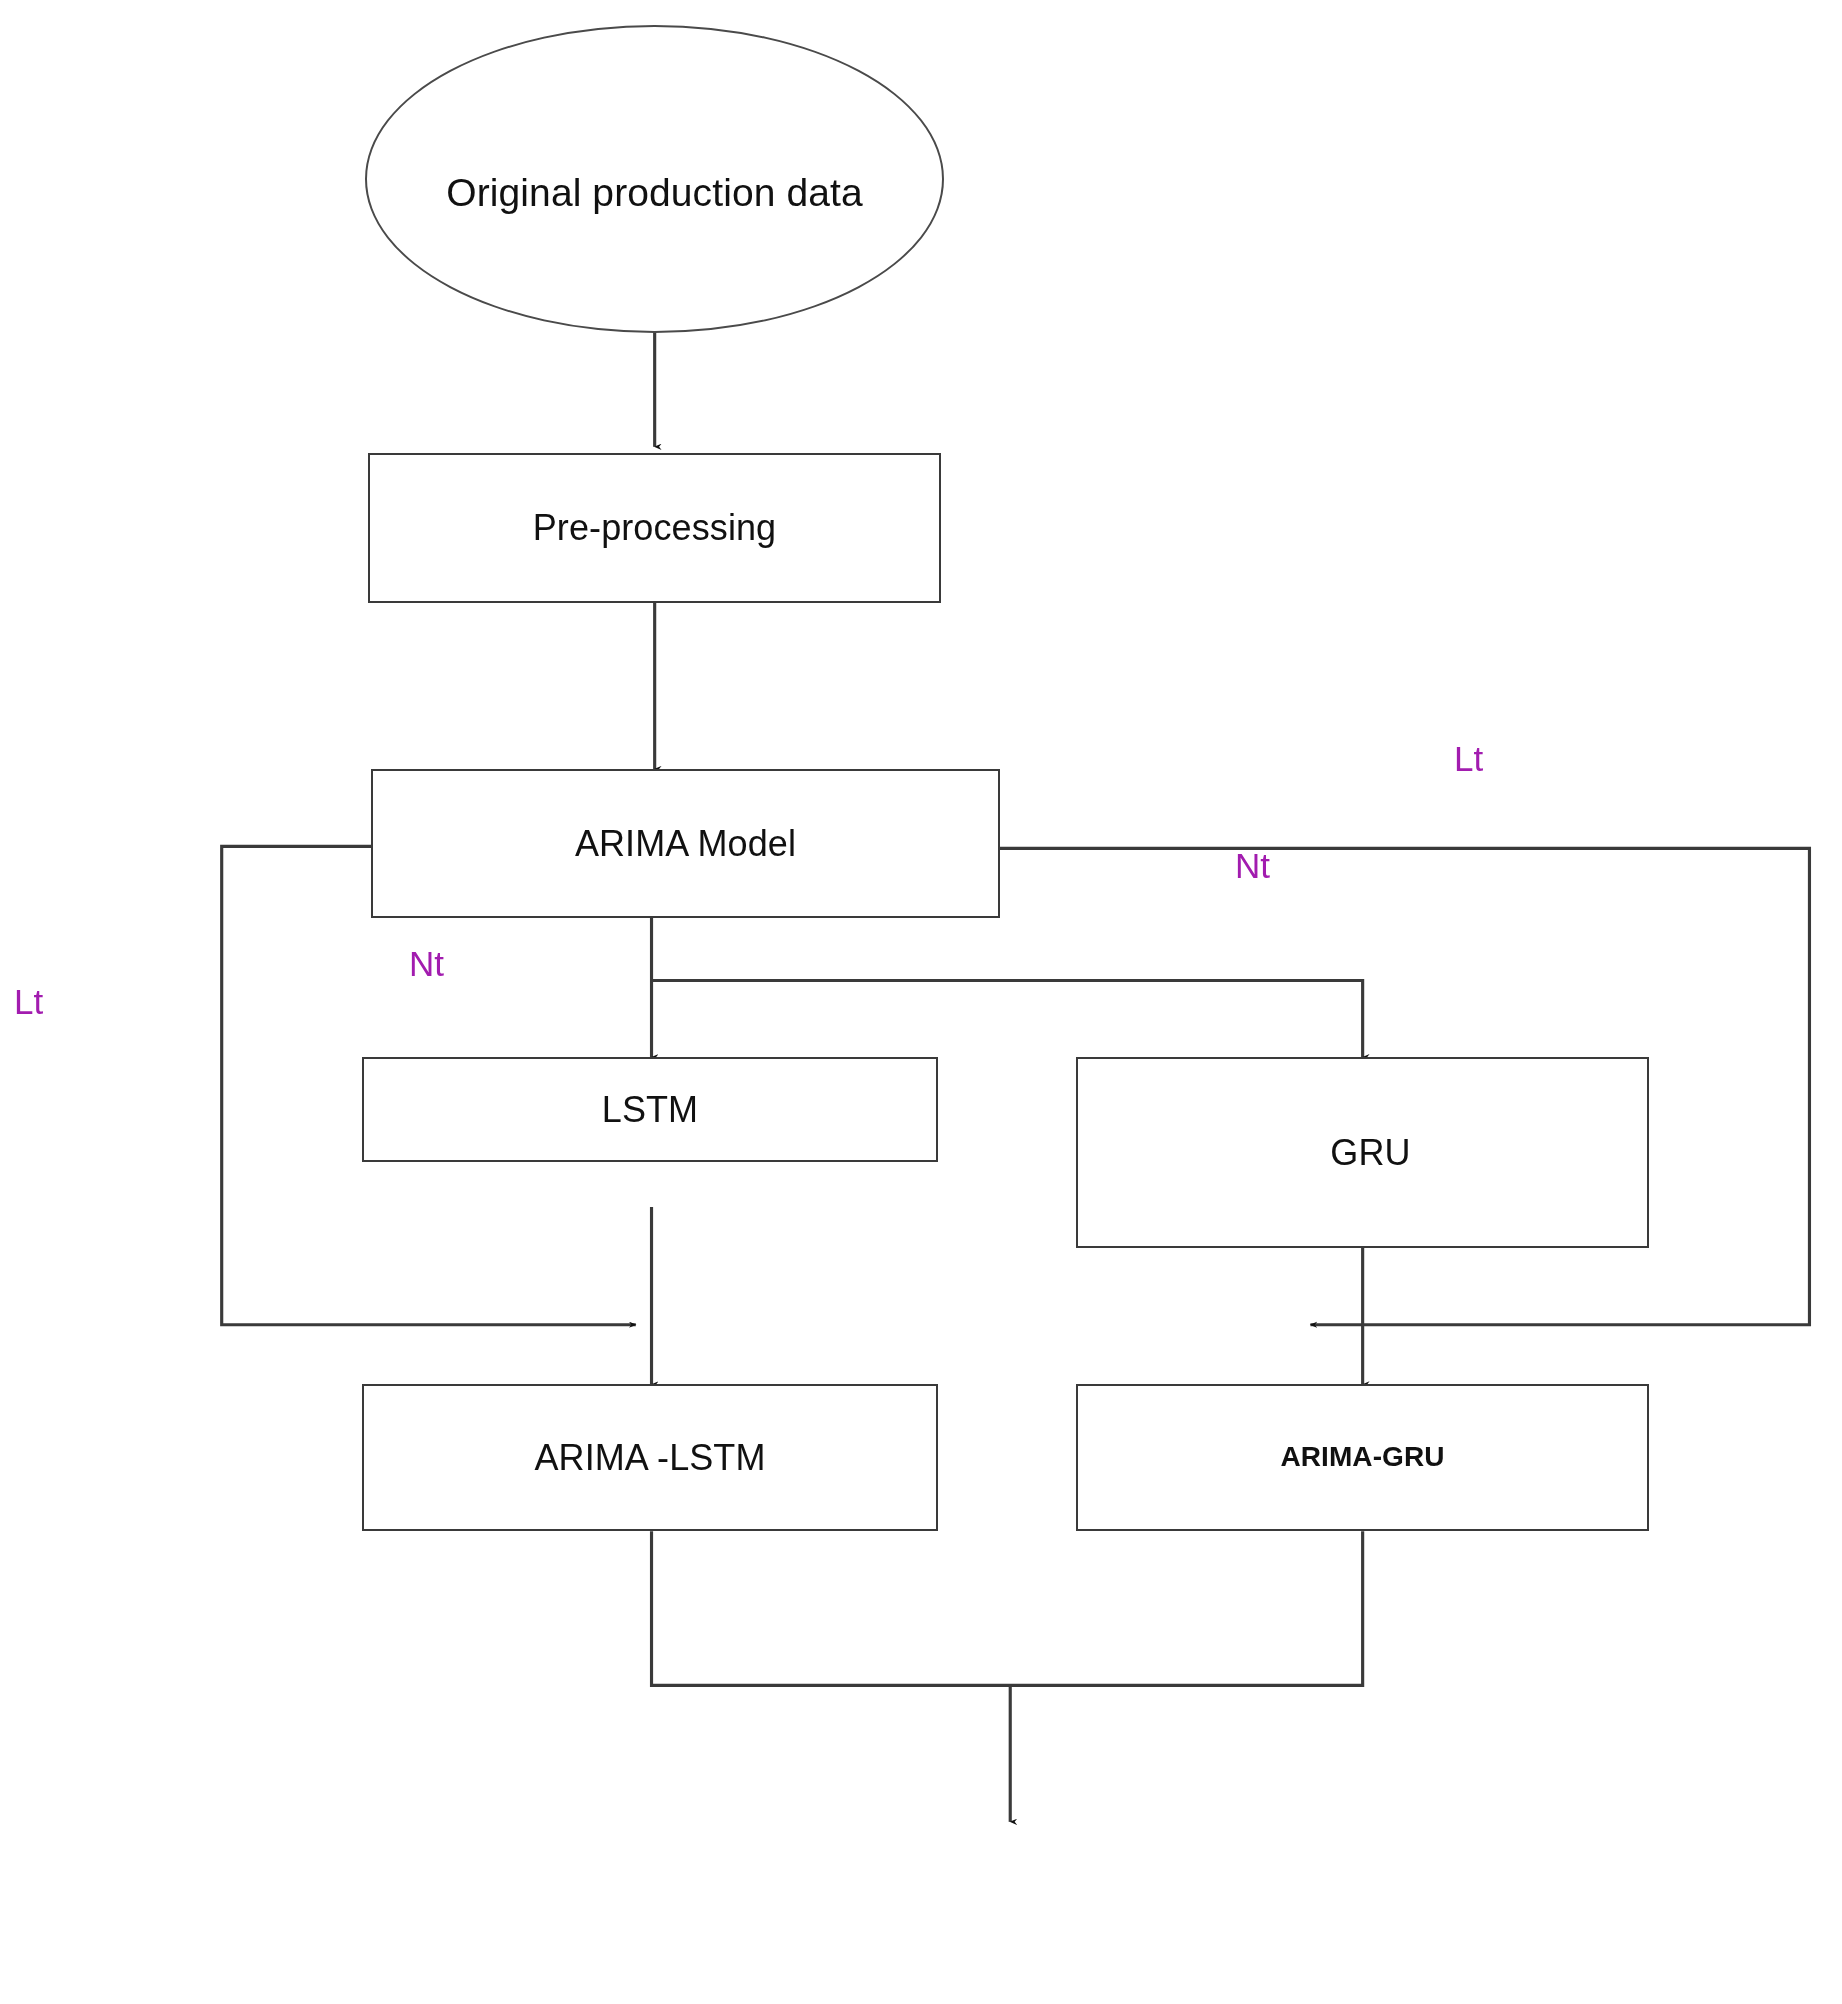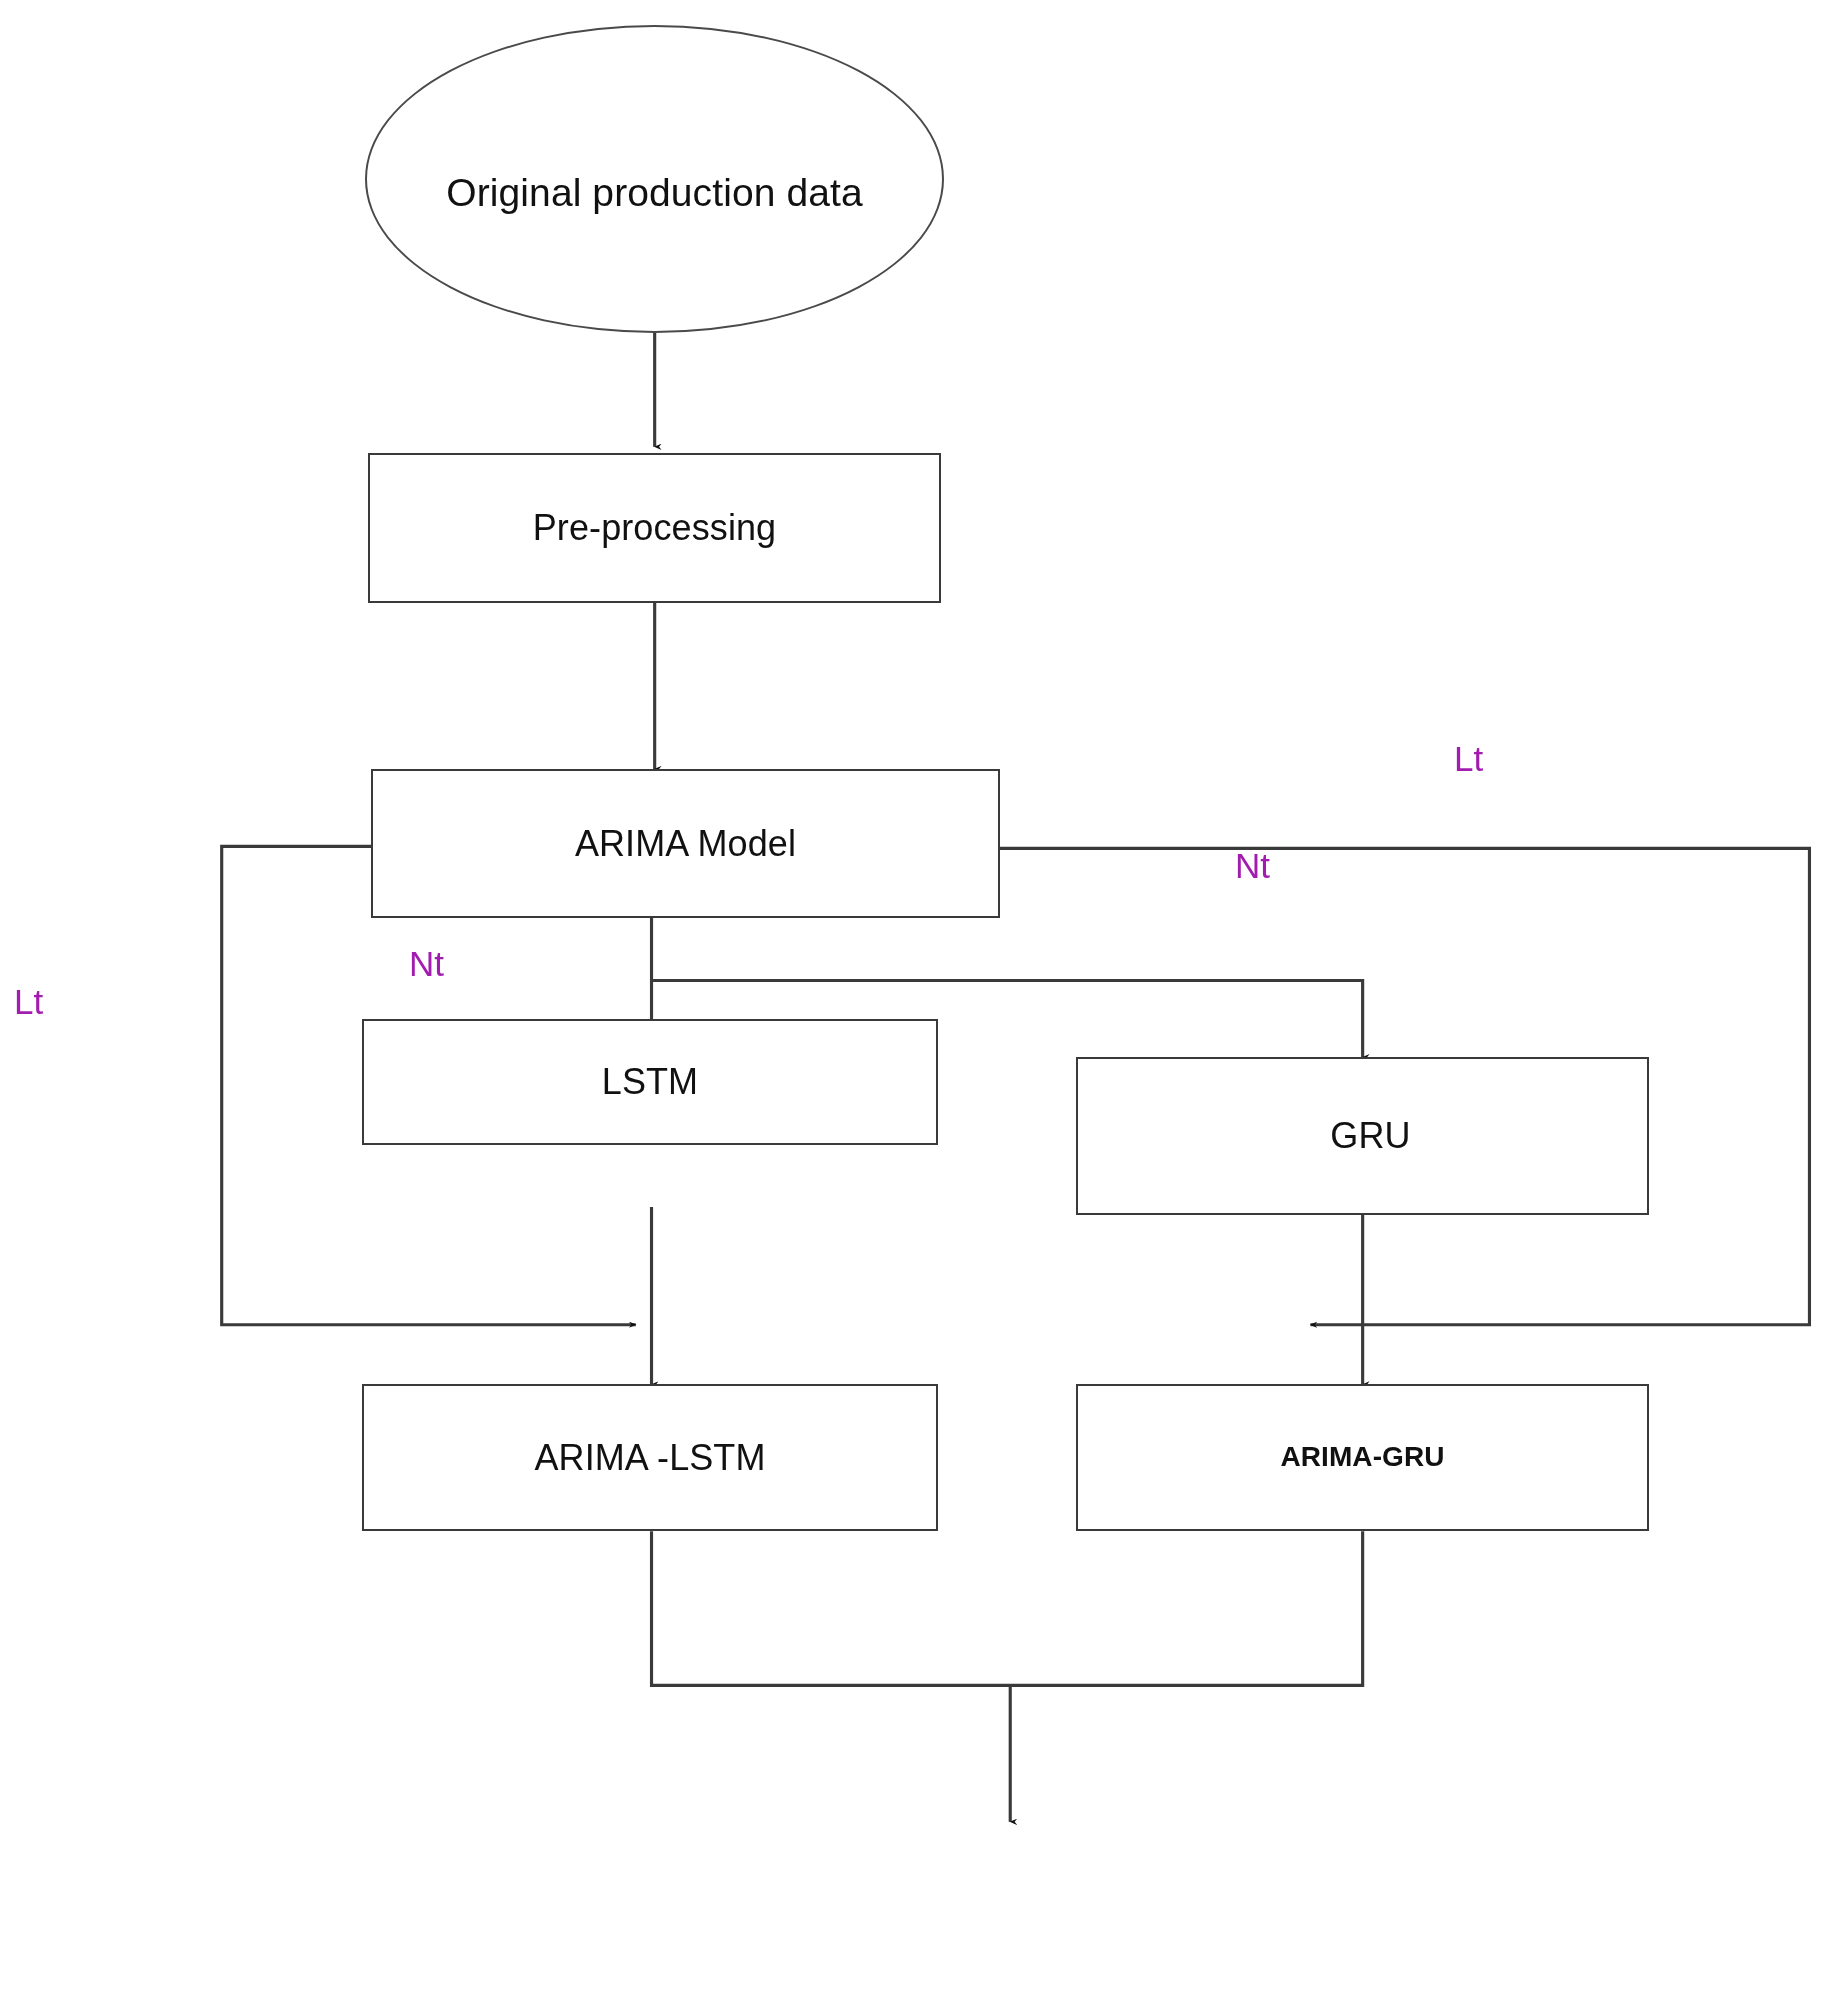--- a/index.html
+++ b/index.html
@@ -63,25 +63,25 @@
   </div>
 
   <div class="node box" style="left:368px;top:453px;width:573px;height:150px;">
     <span class="lbl t-box">Pre-processing</span>
   </div>
 
   <div class="node box" style="left:371px;top:769px;width:629px;height:149px;">
     <span class="lbl t-box">ARIMA Model</span>
   </div>
 
-  <div class="node box" style="left:362px;top:1019px;width:576px;height:126px;">
+  <div class="node box" style="left:362px;top:1057px;width:576px;height:105px;">
     <span class="lbl t-box">LSTM</span>
   </div>
 
-  <div class="node box" style="left:1076px;top:1057px;width:573px;height:158px;padding-left:16px;">
+  <div class="node box" style="left:1076px;top:1057px;width:573px;height:191px;padding-left:16px;">
     <span class="lbl t-box">GRU</span>
   </div>
 
   <div class="node box" style="left:362px;top:1384px;width:576px;height:147px;">
     <span class="lbl t-box">ARIMA -LSTM</span>
   </div>
 
   <div class="node box" style="left:1076px;top:1384px;width:573px;height:147px;">
     <span class="lbl t-box-bold">ARIMA-GRU</span>
   </div>

